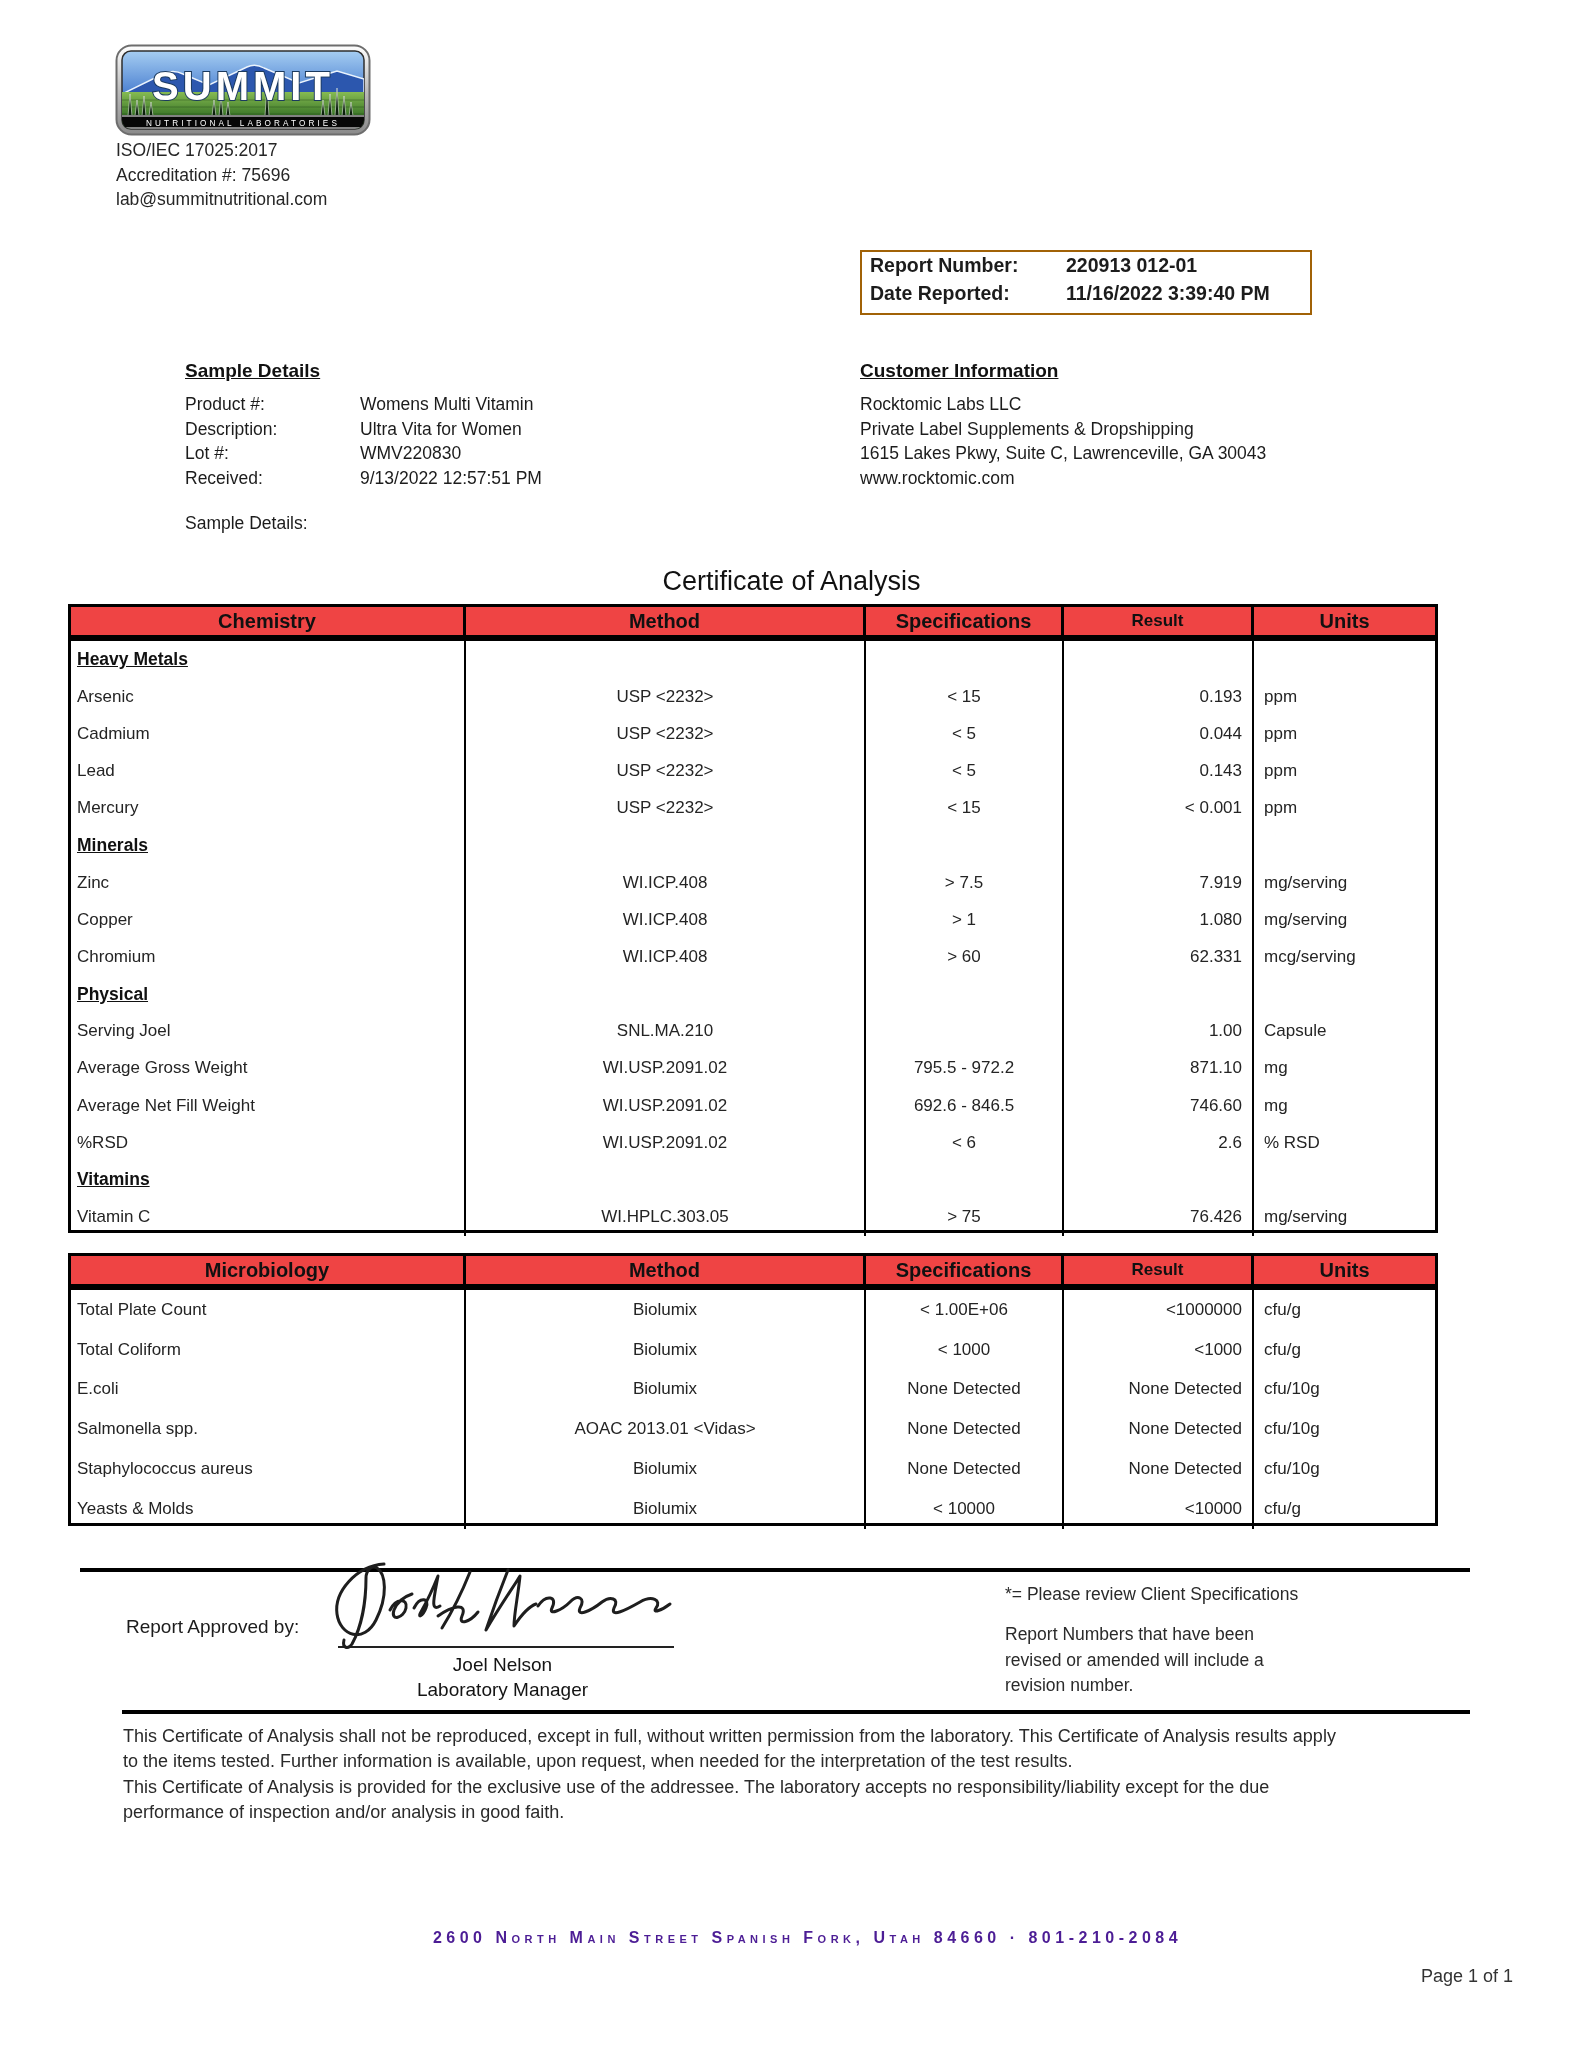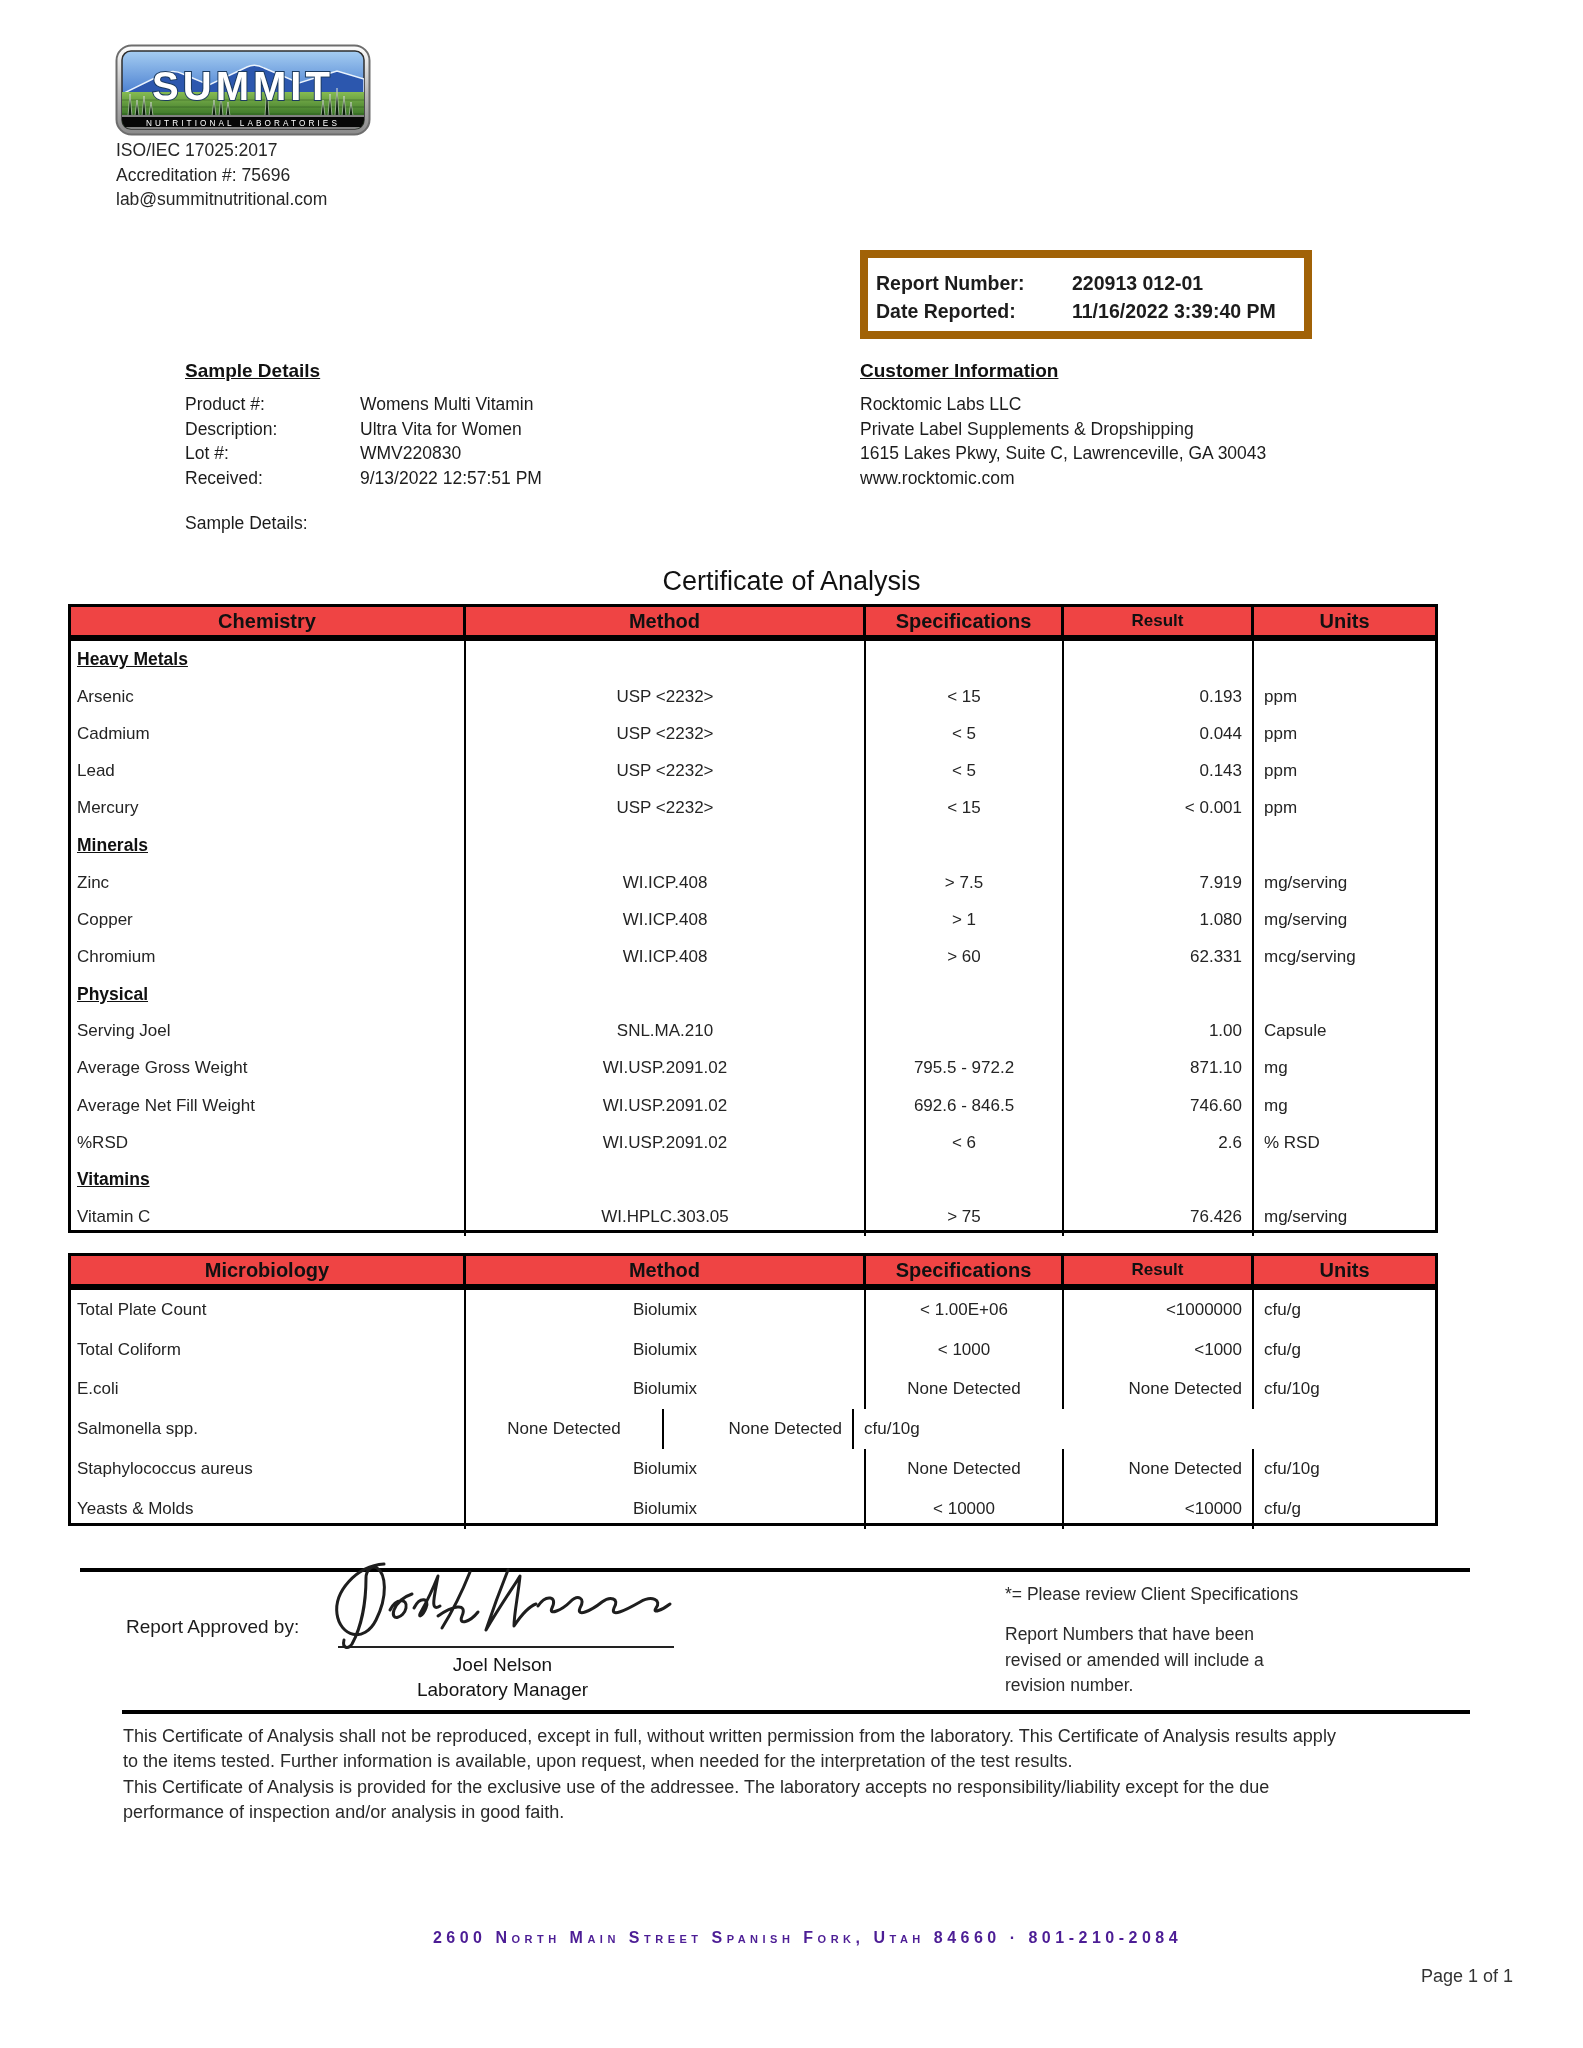--- a/index.html
+++ b/index.html
@@ -9,21 +9,21 @@
     background:#ffffff; font-family:"Liberation Sans", sans-serif; color:#1c1c1c;
     overflow:hidden;
   }
 
   
   .logo { position:absolute; left:115px; top:44px; }
   .accred-block { position:absolute; left:116px; top:138px; font-size:17.5px; line-height:24.5px; color:#262626; }
 
   .report-box {
     position:absolute; left:860px; top:250px; width:452px;
-    border:8px solid #a16207; padding:12px 10px 6px 8px;
+    border:2px solid #a16207; padding:0 10px 6px 8px;
   }
   .rb-row { display:flex; font-weight:bold; font-size:19.5px; line-height:27.5px; }
   .rb-label { width:196px; flex:none; }
 
   
   .sec-heading { font-weight:bold; font-size:19px; text-decoration:underline; margin-bottom:10px; color:#111; }
   .sample-block { position:absolute; left:185px; top:360px; font-size:17.5px; }
   .field-row { display:flex; line-height:24.5px; }
   .f-label { width:175px; flex:none; }
   .sample-extra { position:absolute; left:185px; top:513px; font-size:17.5px; }
@@ -340,20 +340,21 @@
         </div>
         <div class="trow">
           <div class="tcell col-a">E.coli</div>
           <div class="tcell col-b">Biolumix</div>
           <div class="tcell col-c">None Detected</div>
           <div class="tcell col-d">None Detected</div>
           <div class="tcell col-e">cfu/10g</div>
         </div>
         <div class="trow">
           <div class="tcell col-a">Salmonella spp.</div>
+          <div class="tcell col-b">AOAC 2013.01 &lt;Vidas&gt;</div>
           <div class="tcell col-c">None Detected</div>
           <div class="tcell col-d">None Detected</div>
           <div class="tcell col-e">cfu/10g</div>
         </div>
         <div class="trow">
           <div class="tcell col-a">Staphylococcus aureus</div>
           <div class="tcell col-b">Biolumix</div>
           <div class="tcell col-c">None Detected</div>
           <div class="tcell col-d">None Detected</div>
           <div class="tcell col-e">cfu/10g</div>

